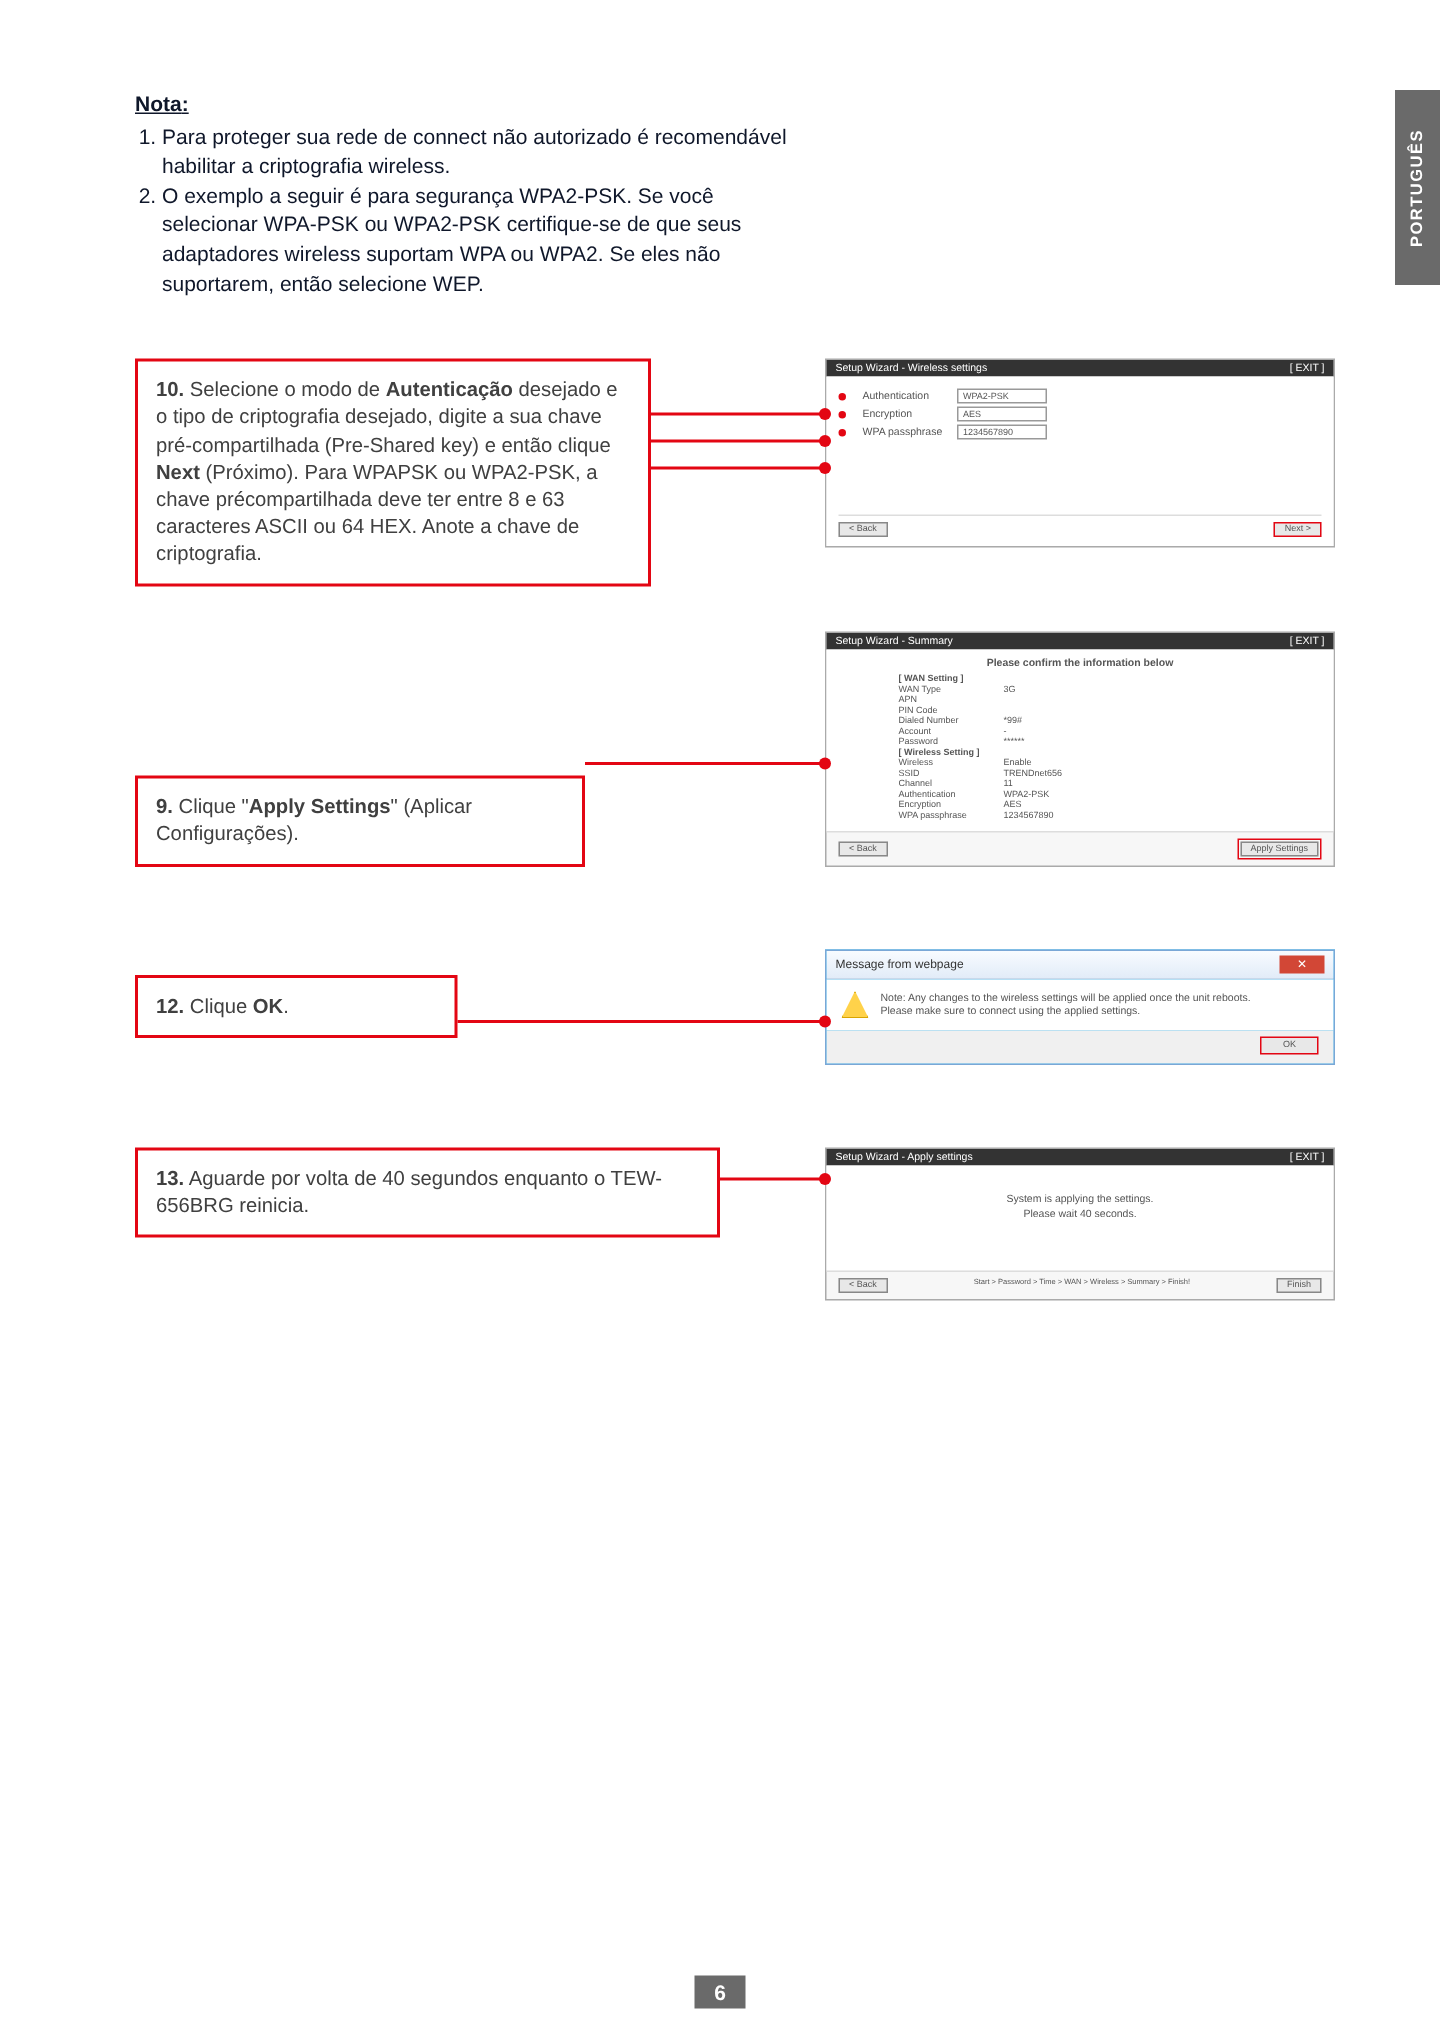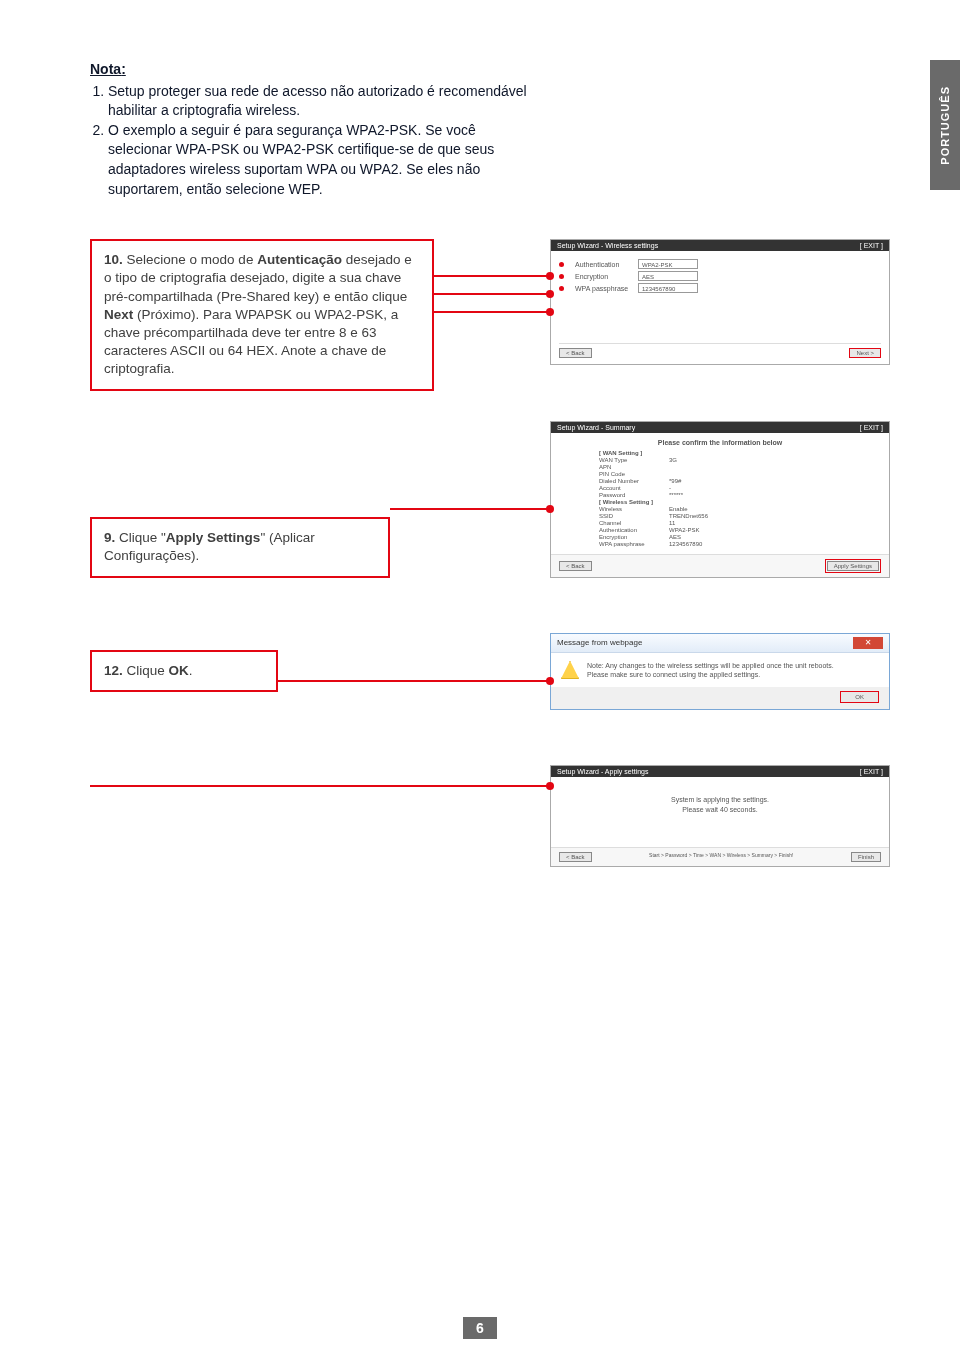--- a/index.html
+++ b/index.html
@@ -61,21 +61,21 @@
     padding: 10px 12px;
     font-size: 13.5px;
     line-height: 1.35;
     color: #404040;
     background: #fff;
     position: relative;
   }
   .callout b { font-weight: bold; }
   .step10 .callout { width: 344px; }
   .step11 .callout { width: 300px; }
-  .step12 .callout { width: 188px; }
+  .step12 .callout { width: 215px; }
   .step13 .callout { width: 390px; }
   .connector {
     flex: 1;
     height: 2px;
     background: #e30613;
     margin-top: 20px;
     position: relative;
   }
   .connector.multi {
     margin-top: 36px;
@@ -222,21 +222,21 @@
 <div class="page">
 
   <div class="side-tab">
     <span>PORTUGUÊS</span>
   </div>
 
   <div class="nota-section">
     <span class="nota-title"><span>Nota</span>:</span>
     <div class="nota-body">
       <ol>
-        <li>Setup proteger sua rede de acesso não autorizado é recomendável habilitar a criptografia wireless.</li>
+        <li>Para proteger sua rede de connect não autorizado é recomendável habilitar a criptografia wireless.</li>
         <li>O exemplo a seguir é para segurança WPA2-PSK. Se você selecionar WPA-PSK ou WPA2-PSK certifique-se de que seus adaptadores wireless suportam WPA ou WPA2. Se eles não suportarem, então selecione WEP.</li>
       </ol>
     </div>
   </div>
 
   <div class="step-row step10">
     <div class="callout">
       <b>10.</b>
       <span>Selecione o modo de </span><b>Autenticação</b><span> desejado e o tipo de criptografia desejado, digite a sua chave pré-compartilhada (Pre-Shared key) e então clique </span><b>Next</b><span> (Próximo). Para WPAPSK ou WPA2-PSK, a chave précompartilhada deve ter entre 8 e 63 caracteres ASCII ou 64 HEX. Anote a chave de criptografia.</span>
     </div>
@@ -372,20 +372,24 @@
           <div>Please make sure to connect using the applied settings.</div>
         </div>
       </div>
       <div class="dlg-foot">
         <span class="ss-btn">OK</span>
       </div>
     </div>
   </div>
 
   <div class="step-row step13-wrap step13">
+    <div class="callout">
+      <b>13.</b>
+      <span>Aguarde por volta de 40 segundos enquanto o TEW-656BRG reinicia.</span>
+    </div>
     <div class="connector">
         <div class="dot"></div>
       </div>
     <div class="screenshot ss13">
       <div class="ss-header">
         <span>Setup Wizard - Apply settings</span>
           <span>[ EXIT ]</span>
       </div>
       <div class="ss-body">
         <div>System is applying the settings.</div>

